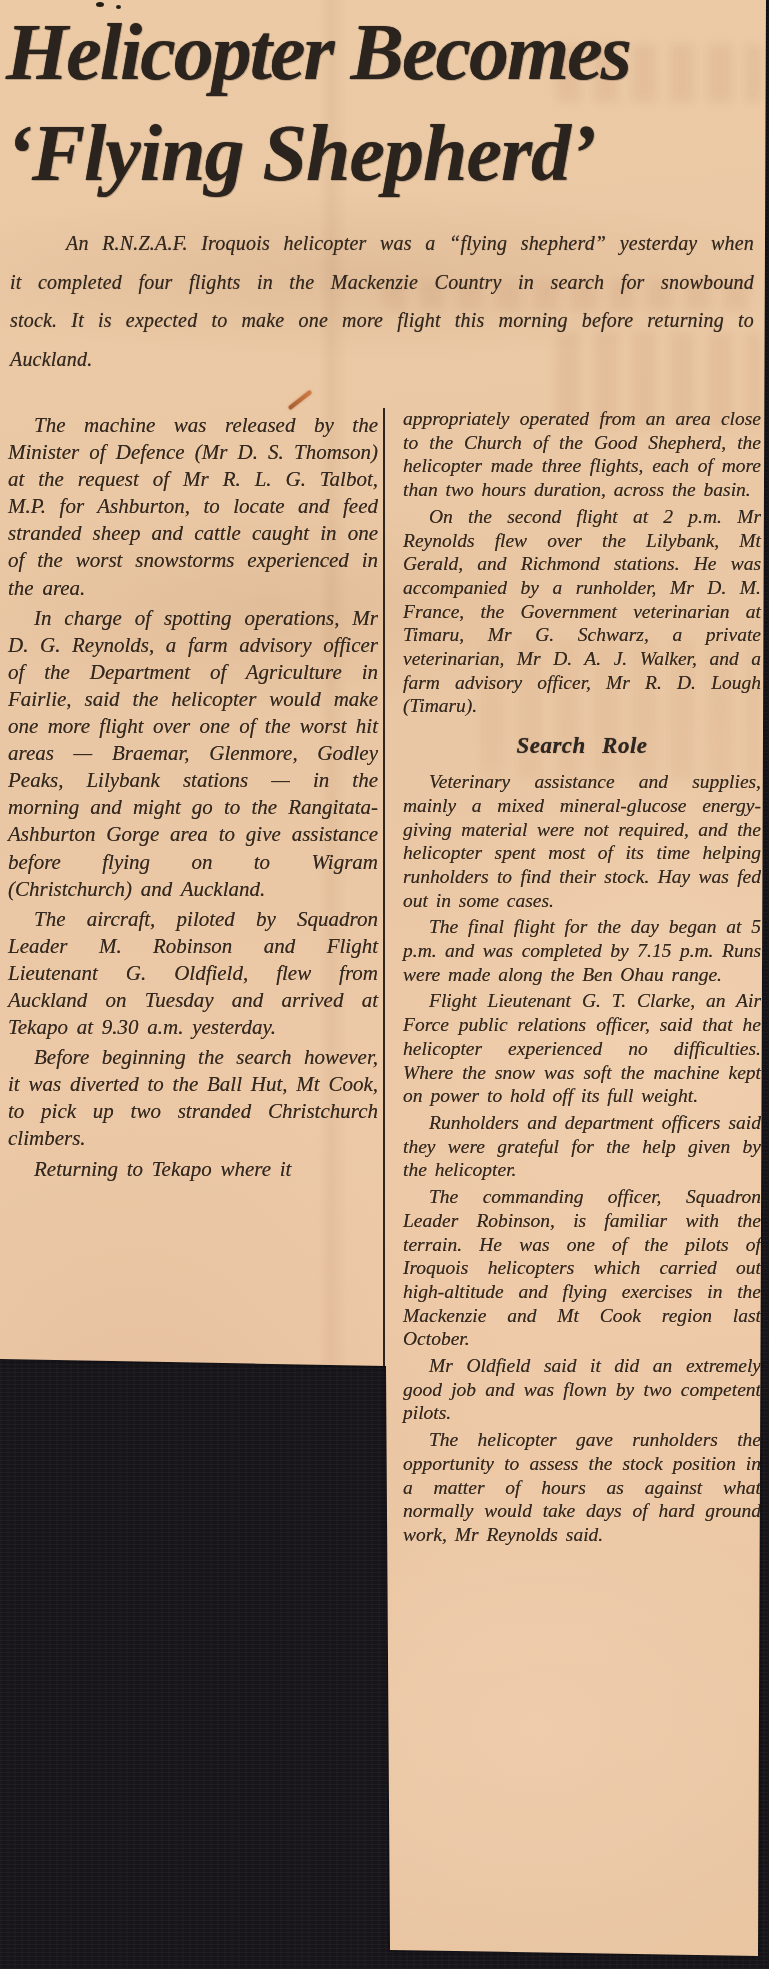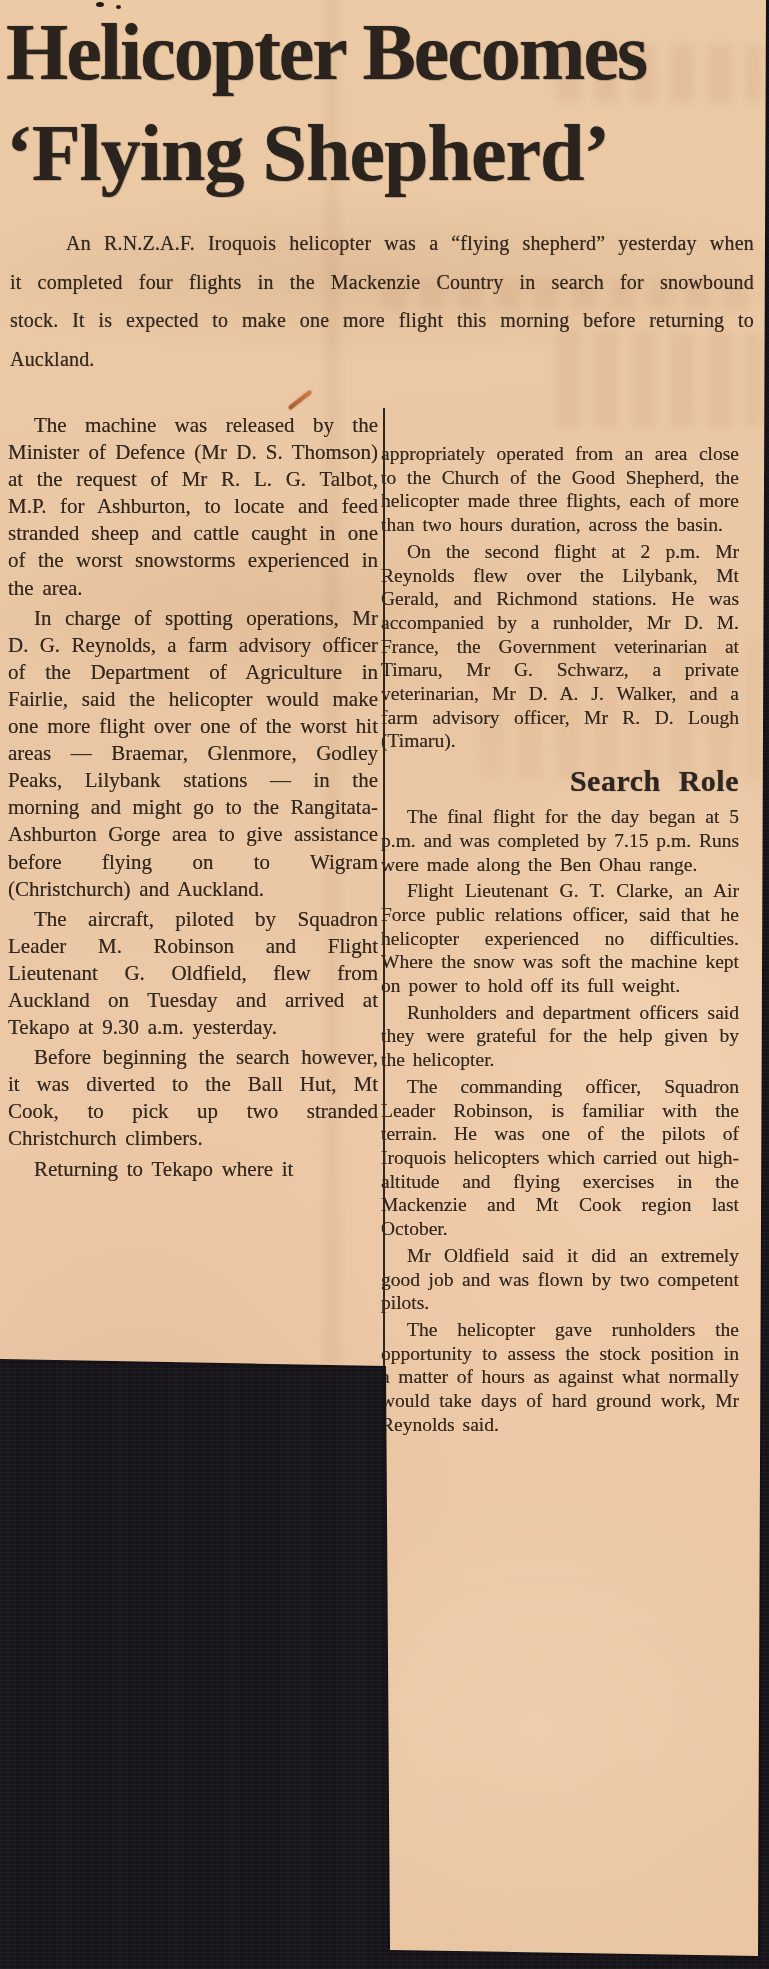--- a/index.html
+++ b/index.html
@@ -11,20 +11,21 @@
   .canvas{
     position:relative;width:769px;height:1969px;overflow:hidden;
     background:
       repeating-linear-gradient(180deg, rgba(255,255,255,0.035) 0 1px, rgba(0,0,0,0) 1px 4px),
       repeating-linear-gradient(90deg, rgba(255,255,255,0.015) 0 2px, rgba(0,0,0,0) 2px 7px),
       #17151a;
   }
   .paper-wrap{
     position:absolute;inset:0;
     filter:drop-shadow(0 0 3px rgba(0,0,0,0.55));
+    font-style:italic;
   }
   .paper{
     position:absolute;inset:0;
     clip-path:polygon(0px 0px, 766px 0px, 758px 1956px, 390px 1950px, 386px 1366px, 0px 1359px);
     background:
       linear-gradient(90deg, rgba(0,0,0,0) 318px, rgba(140,90,55,0.08) 331px, rgba(0,0,0,0) 348px),
       radial-gradient(ellipse 90% 6% at 48% 14%, rgba(130,80,45,0.10), rgba(0,0,0,0) 70%),
       radial-gradient(ellipse 60% 8% at 35% 31%, rgba(150,95,60,0.10), rgba(0,0,0,0) 70%),
       radial-gradient(ellipse 45% 20% at 85% 52%, rgba(255,236,212,0.22), rgba(0,0,0,0) 70%),
       radial-gradient(ellipse 70% 25% at 18% 72%, rgba(160,105,65,0.09), rgba(0,0,0,0) 70%),
@@ -67,24 +68,24 @@
     color:#33281f;
     text-shadow:0 0 0.7px rgba(50,35,20,0.65);
   }
   .col{
     position:absolute;text-align:justify;color:#33281f;
     text-shadow:0 0 0.6px rgba(50,35,20,0.6);
   }
   .col p{margin:0 0 3px 0;text-indent:26px;}
   .col p.noindent{text-indent:0;}
   .col-left{left:8px;top:412px;width:370px;font-size:21px;line-height:27.1px;word-spacing:3.5px;}
-  .col-right{left:381px;top:407px;width:358px;font-size:19.5px;line-height:23.7px;word-spacing:3px;margin-top:35px;}
+  .col-right{left:403px;top:407px;width:358px;font-size:19.5px;line-height:23.7px;word-spacing:3px;}
   .subhead{
-    font-weight:700;font-size:30px;line-height:34px;
-    margin:11px 0 7px 0;text-indent:0;text-align:right;
+    font-weight:700;font-size:23px;line-height:34px;
+    margin:11px 0 7px 0;text-indent:0;text-align:center;
     word-spacing:10px;letter-spacing:0.5px;color:#2e2620;
     text-shadow:0 0 1px rgba(45,32,20,0.7);
   }
   .col-rule{
     position:absolute;left:383px;top:408px;width:2px;height:958px;
     background:#2e251d;
   }
 </style>
 </head>
 <body>
@@ -115,20 +116,21 @@
         <p>In charge of spotting operations, Mr D. G. Reynolds, a farm advisory officer of the Department of Agriculture in Fairlie, said the helicopter would make one more flight over one of the worst hit areas — Braemar, Glenmore, Godley Peaks, Lilybank stations — in the morning and might go to the Rangitata-Ashburton Gorge area to give assistance before flying on to Wigram (Christchurch) and Auckland.</p>
         <p>The aircraft, piloted by Squadron Leader M. Robinson and Flight Lieutenant G. Oldfield, flew from Auckland on Tuesday and arrived at Tekapo at 9.30 a.m. yesterday.</p>
         <p>Before beginning the search however, it was diverted to the Ball Hut, Mt Cook, to pick up two stranded Christchurch climbers.</p>
         <p>Returning to Tekapo where it</p>
       </div>
 
       <div class="col col-right">
         <p class="noindent">appropriately operated from an area close to the Church of the Good Shepherd, the helicopter made three flights, each of more than two hours duration, across the basin.</p>
         <p>On the second flight at 2 p.m. Mr Reynolds flew over the Lilybank, Mt Gerald, and Richmond stations. He was accompanied by a runholder, Mr D. M. France, the Government veterinarian at Timaru, Mr G. Schwarz, a private veterinarian, Mr D. A. J. Walker, and a farm advisory officer, Mr R. D. Lough (Timaru).</p>
         <div class="subhead">Search Role</div>
+        <p>Veterinary assistance and supplies, mainly a mixed mineral-glucose energy-giving material were not required, and the helicopter spent most of its time helping runholders to find their stock. Hay was fed out in some cases.</p>
         <p>The final flight for the day began at 5 p.m. and was completed by 7.15 p.m. Runs were made along the Ben Ohau range.</p>
         <p>Flight Lieutenant G. T. Clarke, an Air Force public relations officer, said that he helicopter experienced no difficulties. Where the snow was soft the machine kept on power to hold off its full weight.</p>
         <p>Runholders and department officers said they were grateful for the help given by the helicopter.</p>
         <p>The commanding officer, Squadron Leader Robinson, is familiar with the terrain. He was one of the pilots of Iroquois helicopters which carried out high-altitude and flying exercises in the Mackenzie and Mt Cook region last October.</p>
         <p>Mr Oldfield said it did an extremely good job and was flown by two competent pilots.</p>
         <p>The helicopter gave runholders the opportunity to assess the stock position in a matter of hours as against what normally would take days of hard ground work, Mr Reynolds said.</p>
       </div>
 
     </div>
   </div>

